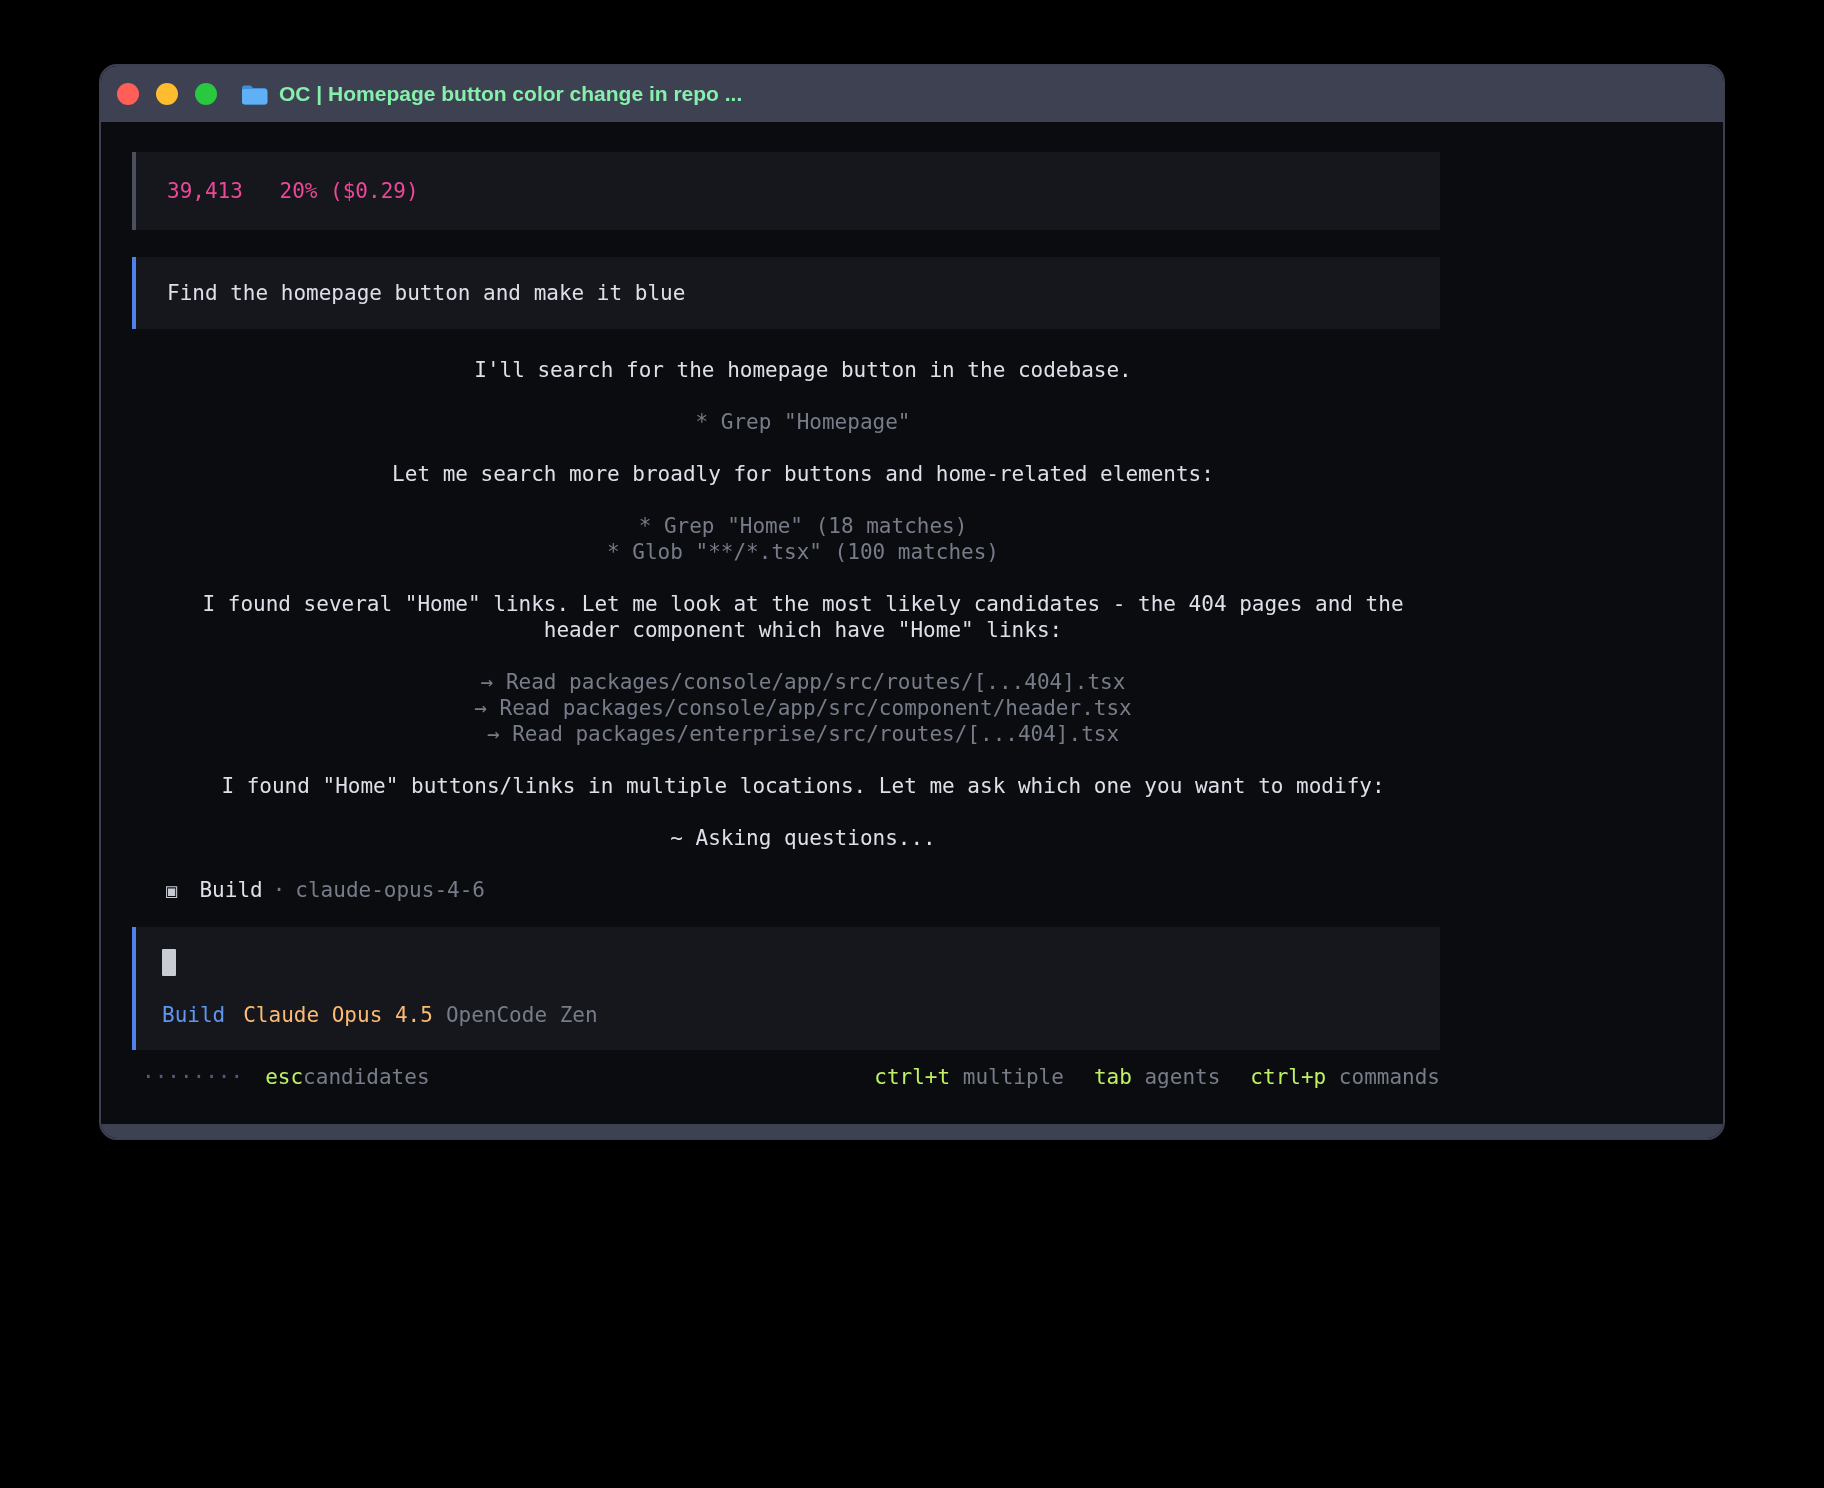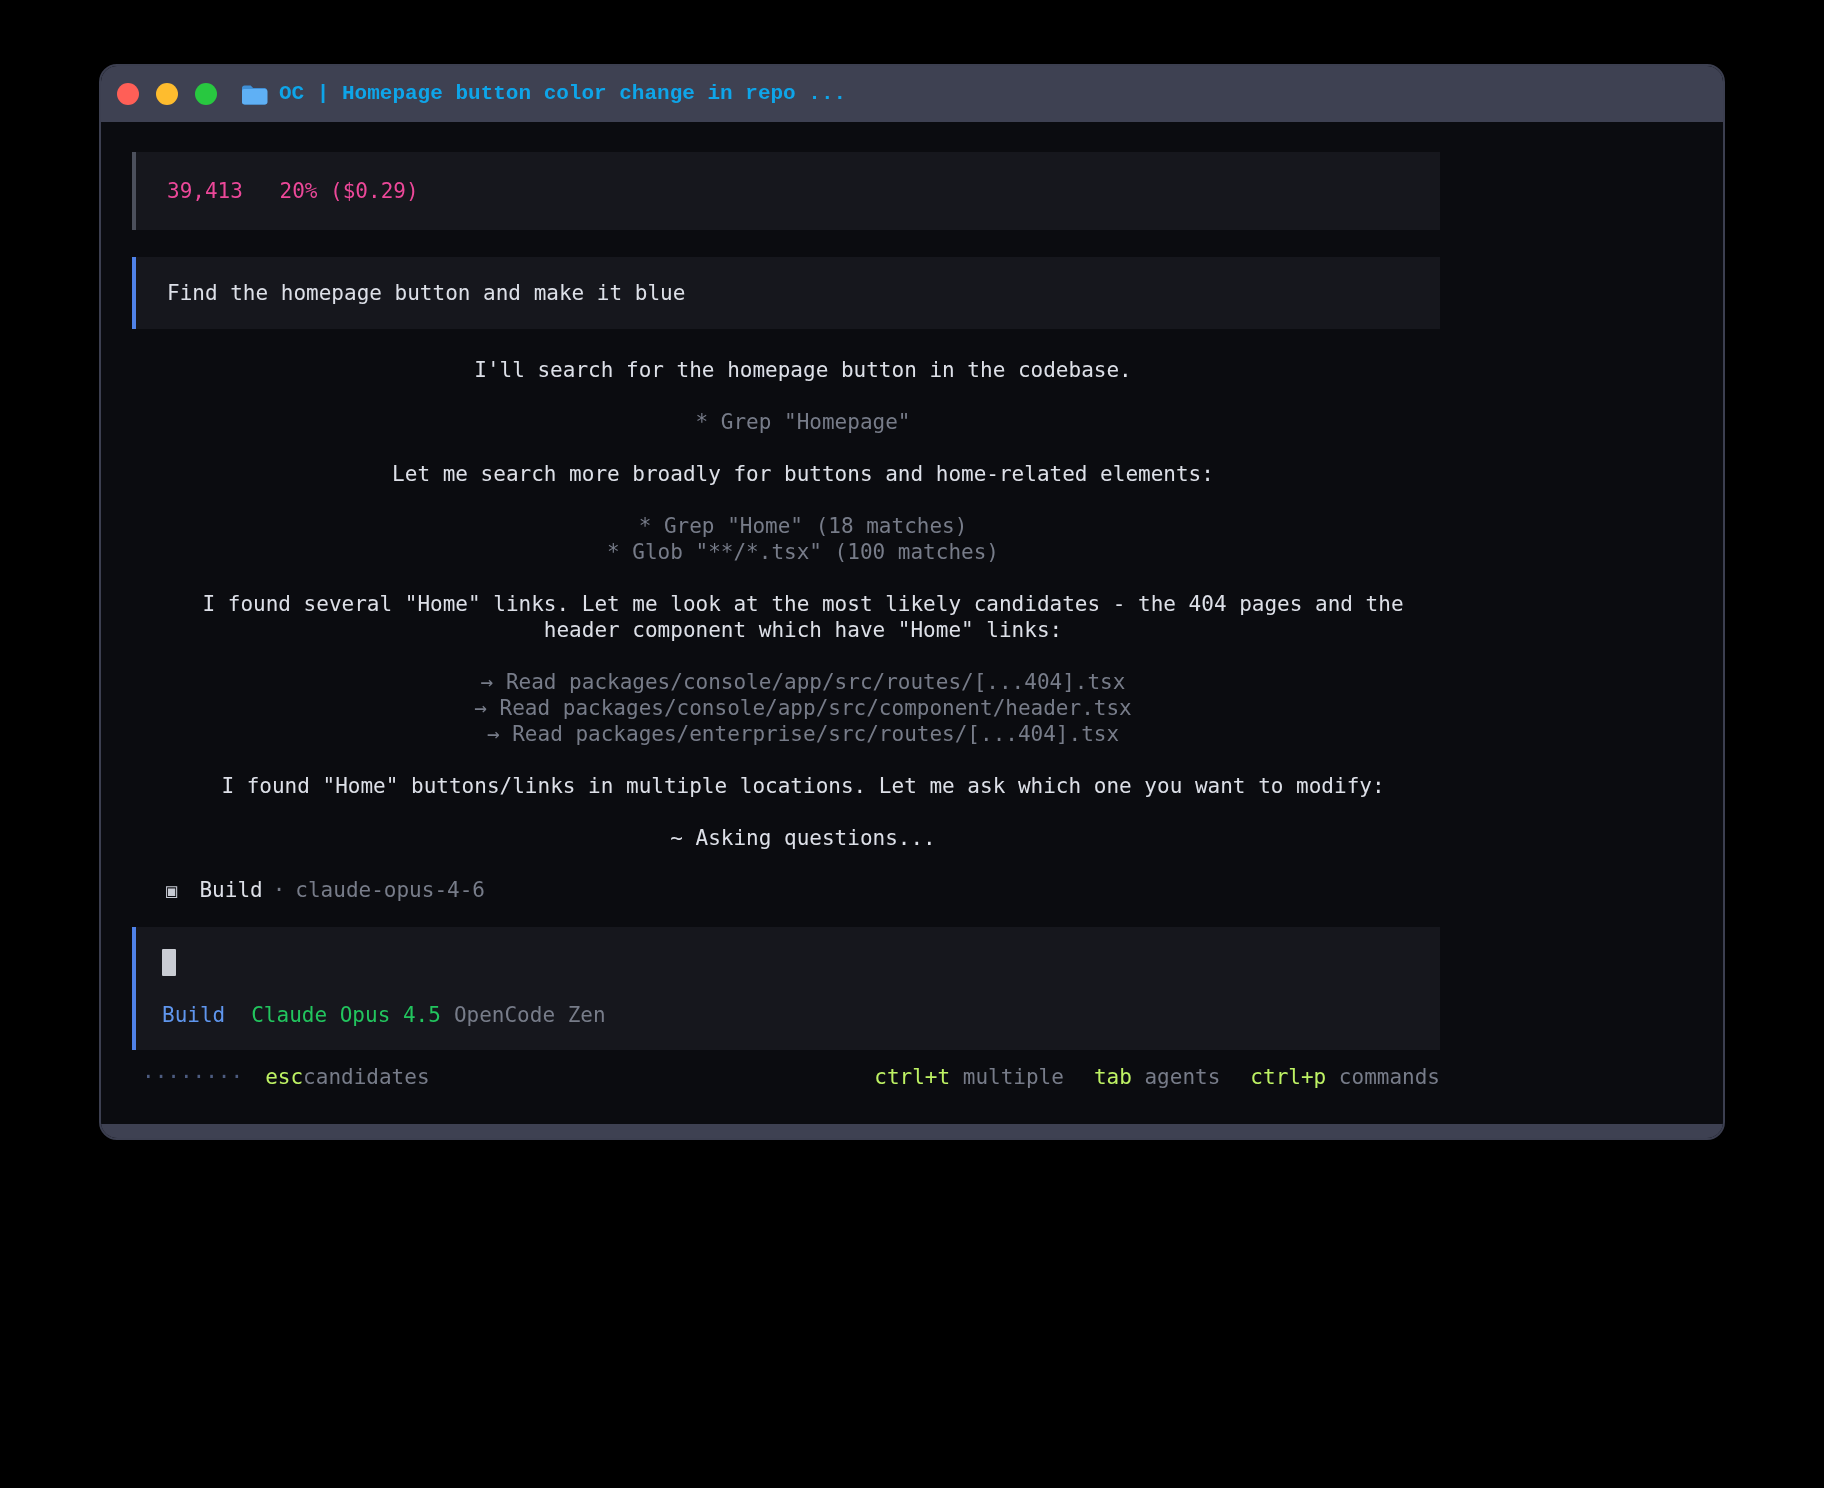--- a/index.html
+++ b/index.html
@@ -18,21 +18,21 @@
     height:56px; background:#3e4152; display:flex; align-items:center;
     padding:0 16px; border-radius:15px 15px 0 0;
   }
   .traffic { display:flex; align-items:center; gap:17px; }
   .light { width:22px; height:22px; border-radius:50%; display:inline-block; }
   .light.red    { background:#ff5f57; }
   .light.yellow { background:#febc2e; }
   .light.green  { background:#28c840; }
   .folder { margin-left:24px; display:flex; align-items:center; }
   .win-title {
-    margin-left:11px; color:#0ea5e9; font-family:Liberation Mono, monospace;
+    margin-left:11px; color:#86efac; font-family:Liberation Sans, sans-serif;
     font-weight:bold; font-size:21px; white-space:nowrap;
   }
 
   
   .content { padding:30px 0 0 31px; width:100%; height:1006px; overflow:hidden; }
   .column { width:1308px; }
 
   .panel { background:#16171d; border-left:4px solid #4f82e8; }
 
   .header-panel {
@@ -55,21 +55,21 @@
   .agent-icon { color:#c6cad3; font-size:19px; }
   .agent-name { color:#dde0e8; margin-left:22px; }
   .agent-sep  { margin-left:10px; }
   .agent-model{ margin-left:10px; }
 
   
   .input-panel { margin-top:24px; padding:22px 26px; }
   .cursor { display:inline-block; width:14px; height:27px; background:#c9ccd3; border-radius:1px; vertical-align:text-bottom; }
   .input-meta { margin-top:25px; }
   .input-meta .mode     { color:#5f96ee; }
-  .input-meta .model    { color:#22c55e; margin-left:26px; }
+  .input-meta .model    { color:#fdba74; margin-left:18px; }
   .input-meta .provider { color:#777c89; margin-left:13px; }
 
   
   .statusbar {
     margin-top:14px; width:1308px; display:flex;
     justify-content:space-between; align-items:baseline;
   }
   .status-left { display:flex; align-items:baseline; }
   .spinner { color:#4d5c80; margin-left:10px; }
   .status-left .key { margin-left:22px; }

